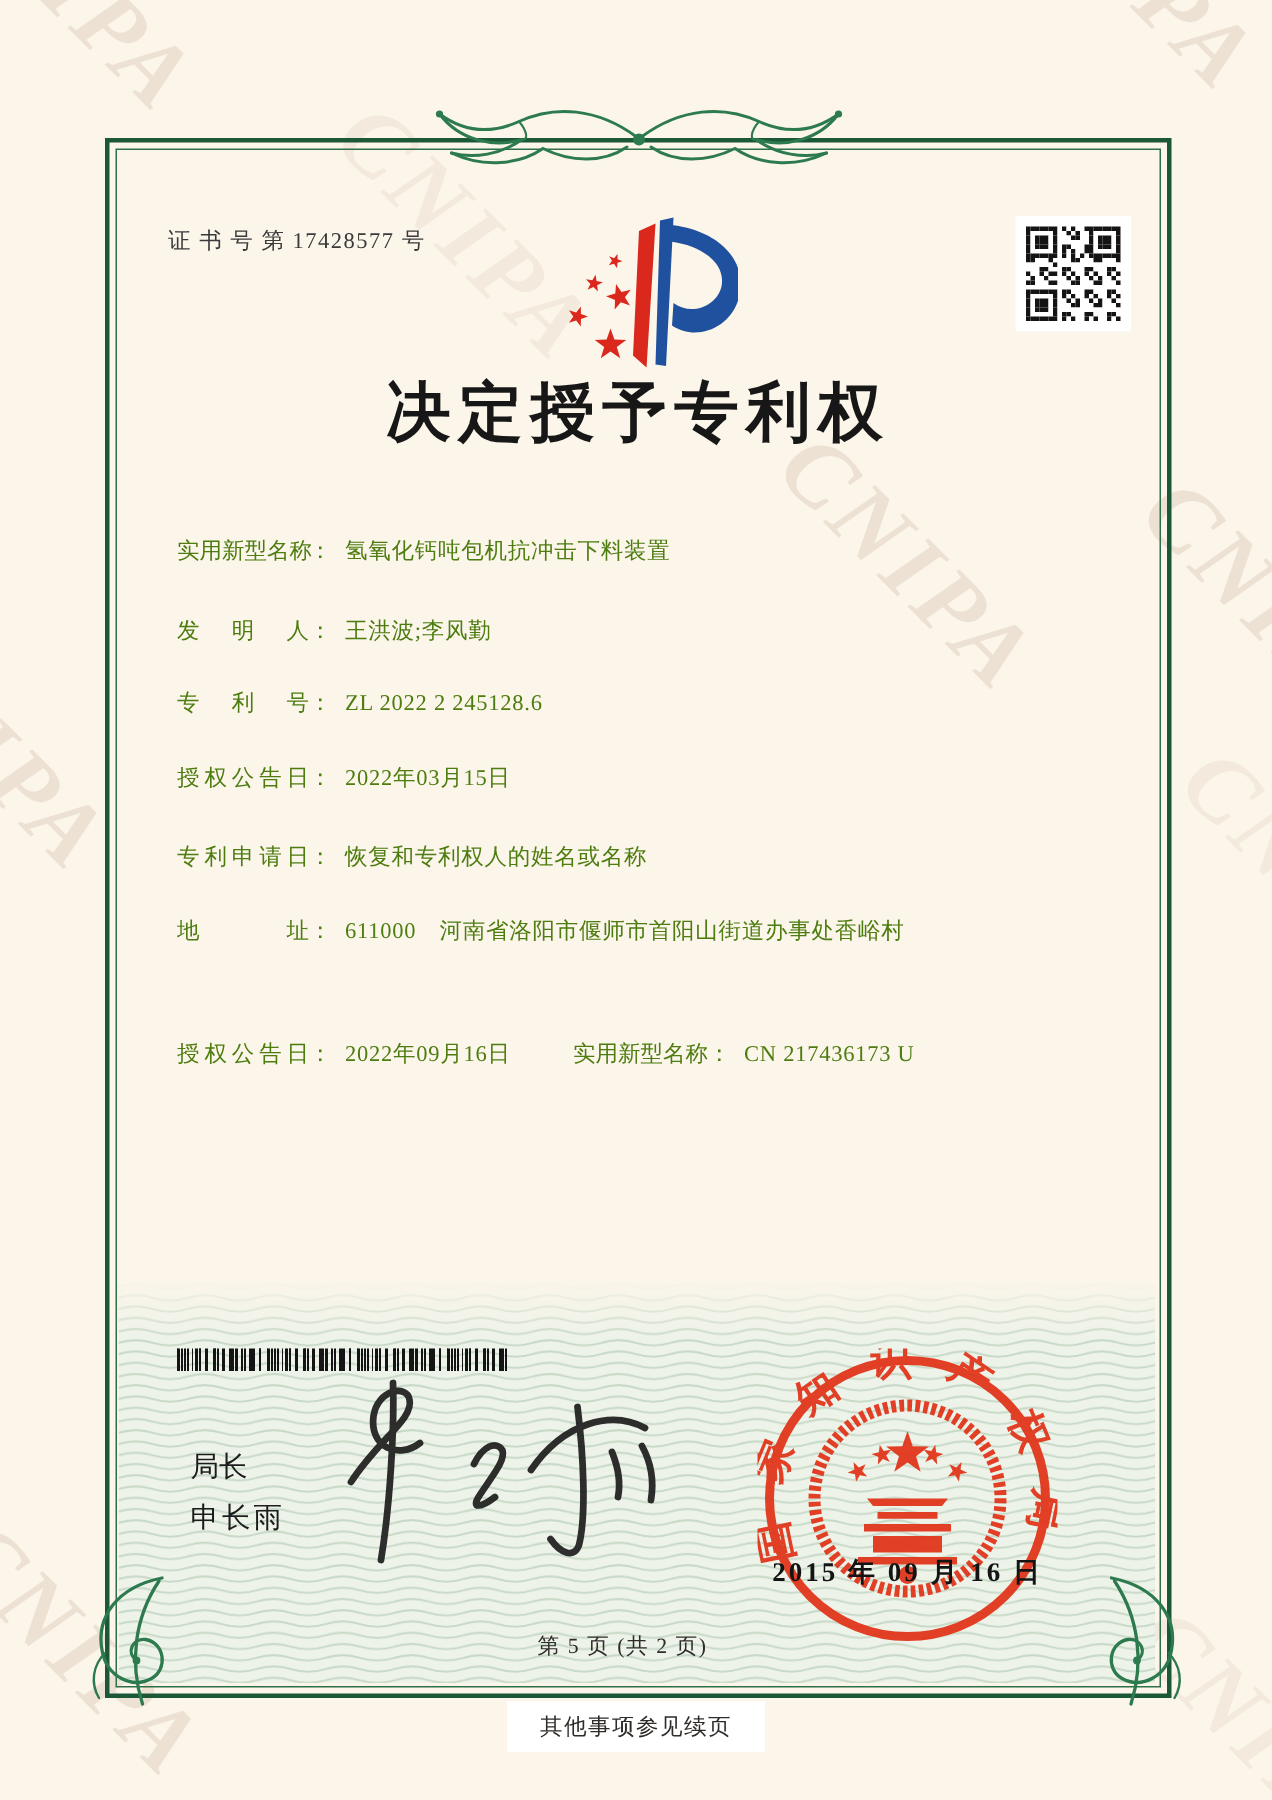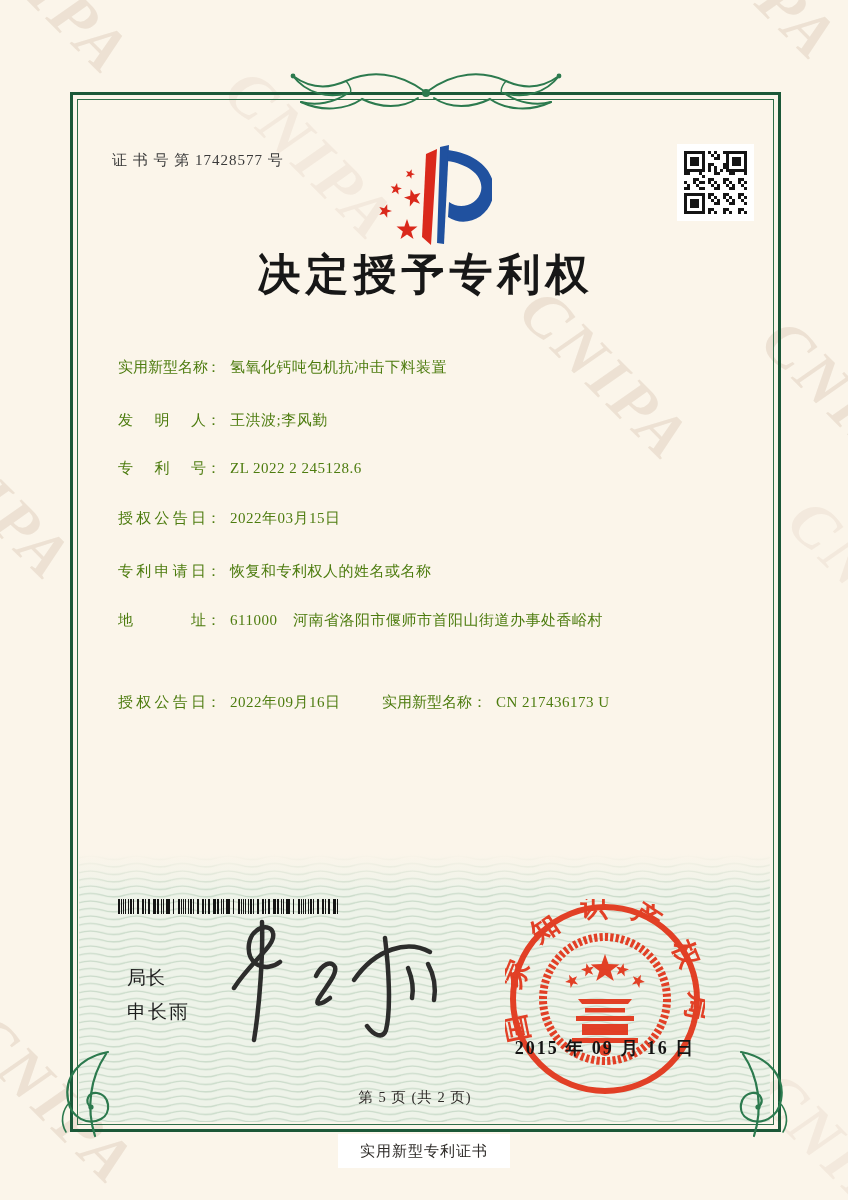--- a/index.html
+++ b/index.html
@@ -642,15 +642,15 @@
       <rect x="-29" y="17" width="58" height="5"></rect>
       <rect x="-23" y="25" width="46" height="11"></rect>
       <rect x="-33" y="39" width="66" height="5"></rect>
       <circle cx="0" cy="51" r="6"></circle>
     </g>
   </svg>
   <div class="seal-date">2015 年 09 月 16 日</div>
 
   <div class="page-info">第 5 页 (共 2 页)</div>
 
-  <div class="note-box">实用新型专利证书</div>
+  <div class="note-box">其他事项参见续页</div>
 
 </div>
 
 </body></html>

